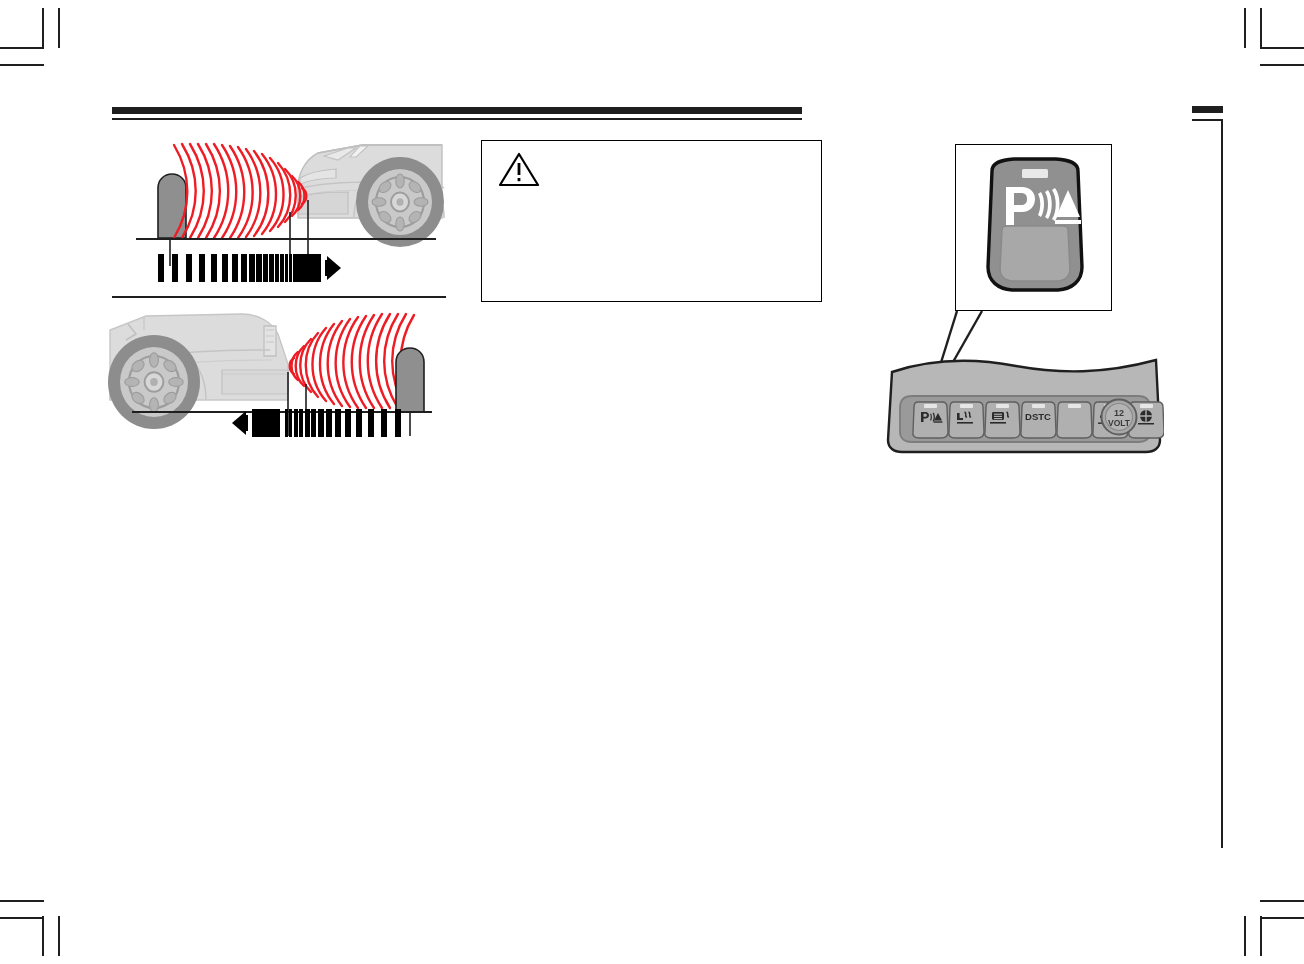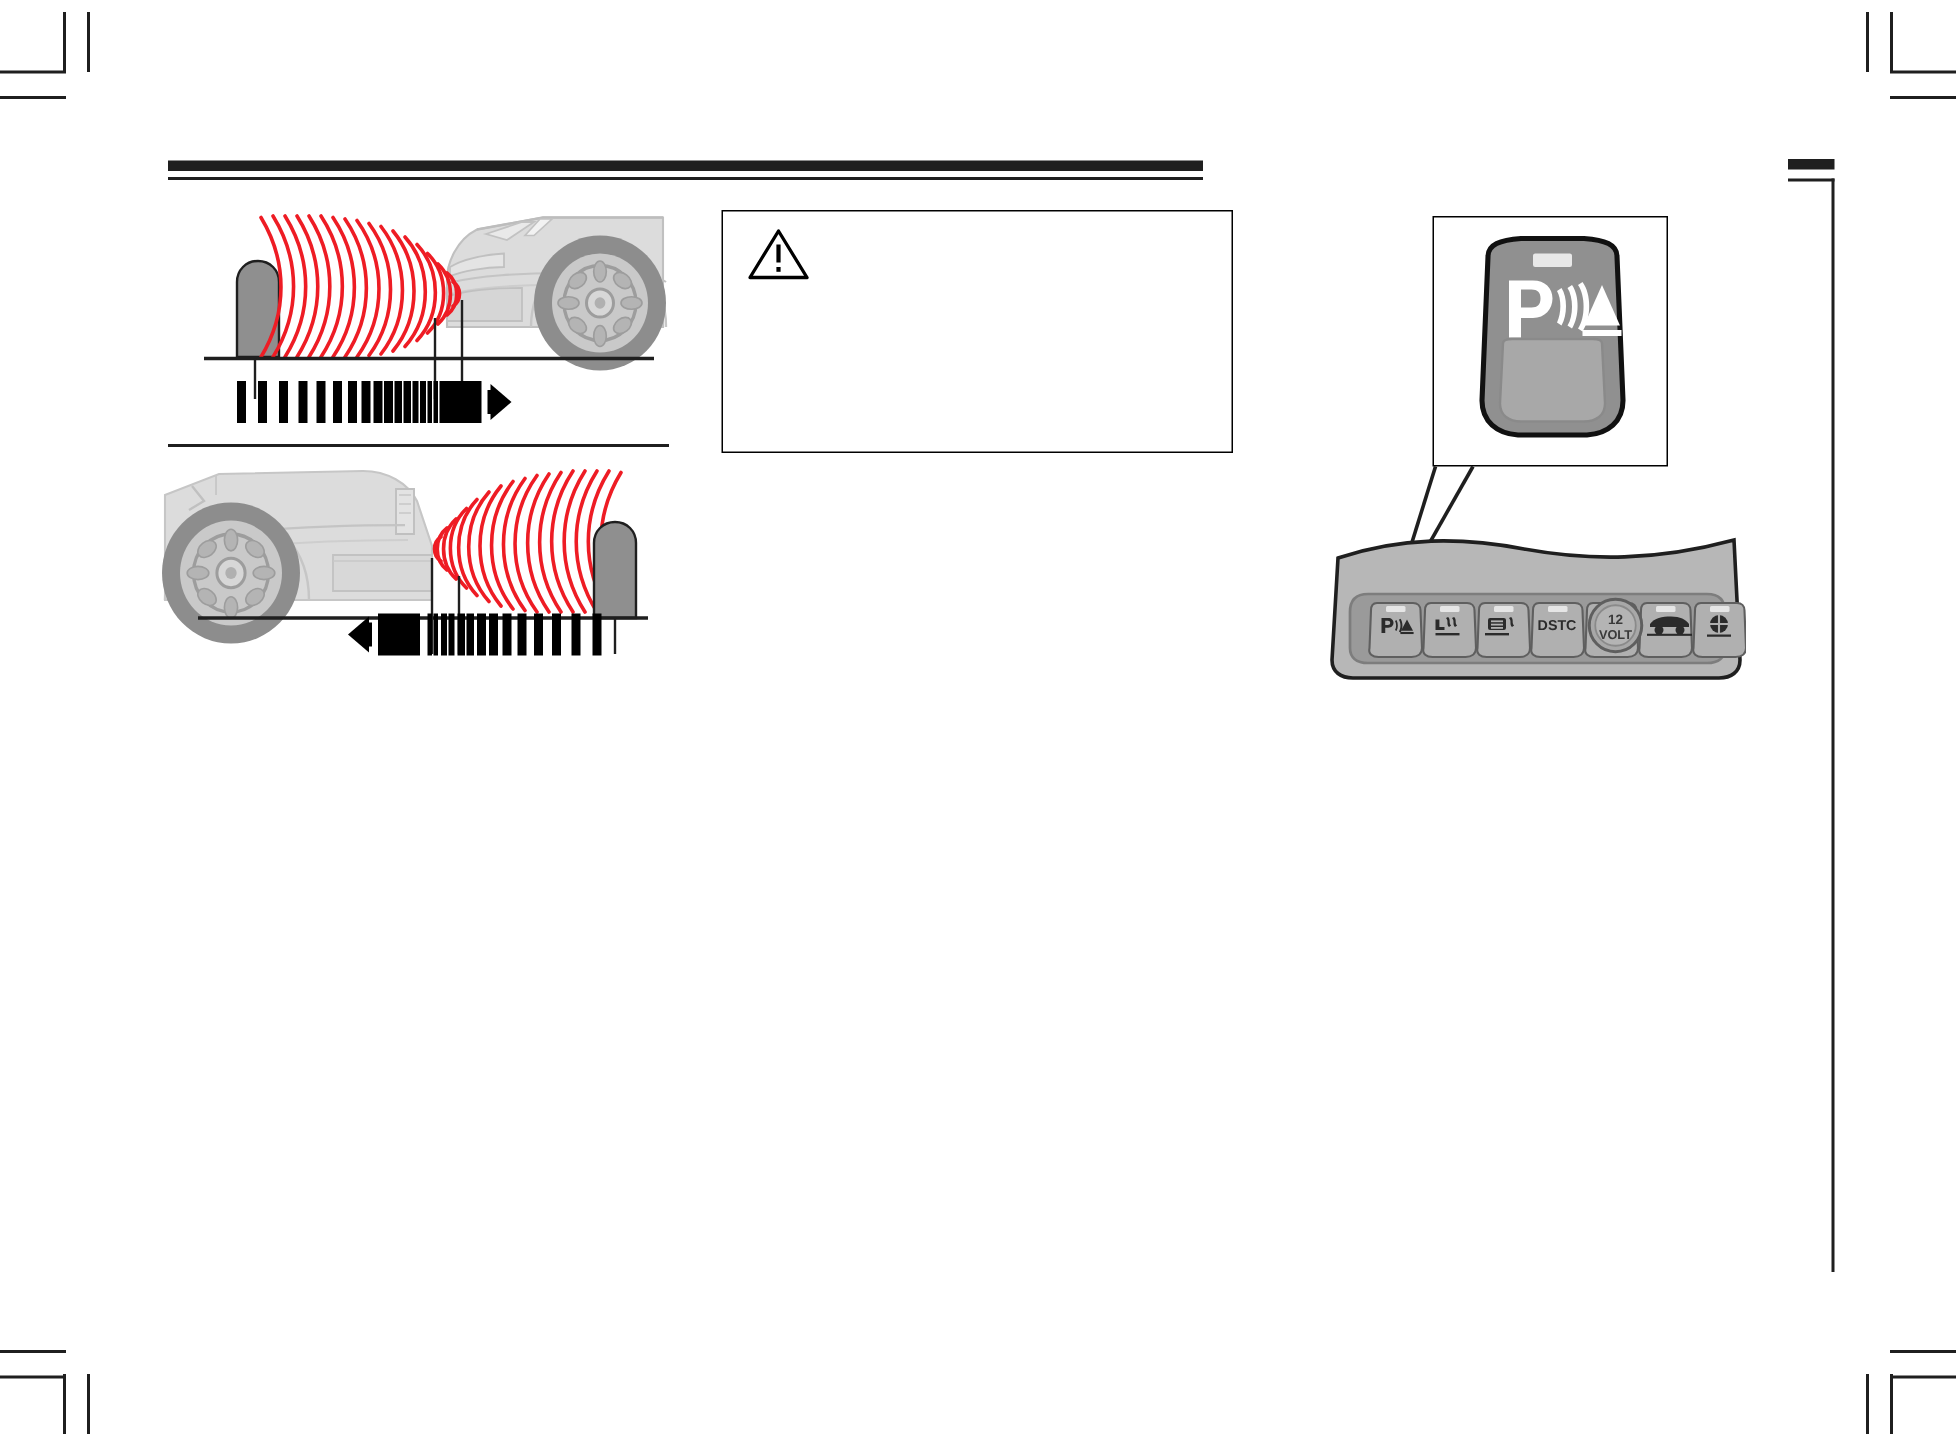--- a/index.html
+++ b/index.html
@@ -380,21 +380,21 @@
           <g fill="#2b2b2b">
             <ellipse cx="262" cy="64" rx="6" ry="6"></ellipse>
             <path d="M262,58 L262,70 M256,64 L268,64" stroke="#b0b0b0" stroke-width="1.4"></path>
             <rect x="254" y="71" width="16" height="1.5"></rect>
           </g>
         </g>
       </g>
     </svg>
   </div>
 
-  <div class="abs" style="left:1057px;top:397px;width:40px;height:40px;">
+  <div class="abs" style="left:1099px;top:397px;width:40px;height:40px;">
     <svg width="40" height="40" viewBox="0 0 40 40">
       <circle cx="20" cy="20" r="17.5" fill="#a8a8a8" stroke="#5f5f5f" stroke-width="2"></circle>
       <circle cx="20" cy="20" r="13.5" fill="#b4b4b4" stroke="#8a8a8a" stroke-width="1.2"></circle>
       <text x="20" y="19" text-anchor="middle" font-family="Liberation Sans, sans-serif" font-size="9" font-weight="bold" fill="#3a3a3a">12</text>
       <text x="20" y="29" text-anchor="middle" font-family="Liberation Sans, sans-serif" font-size="8.5" font-weight="bold" fill="#3a3a3a">VOLT</text>
     </svg>
   </div>
 
 </div>
 

